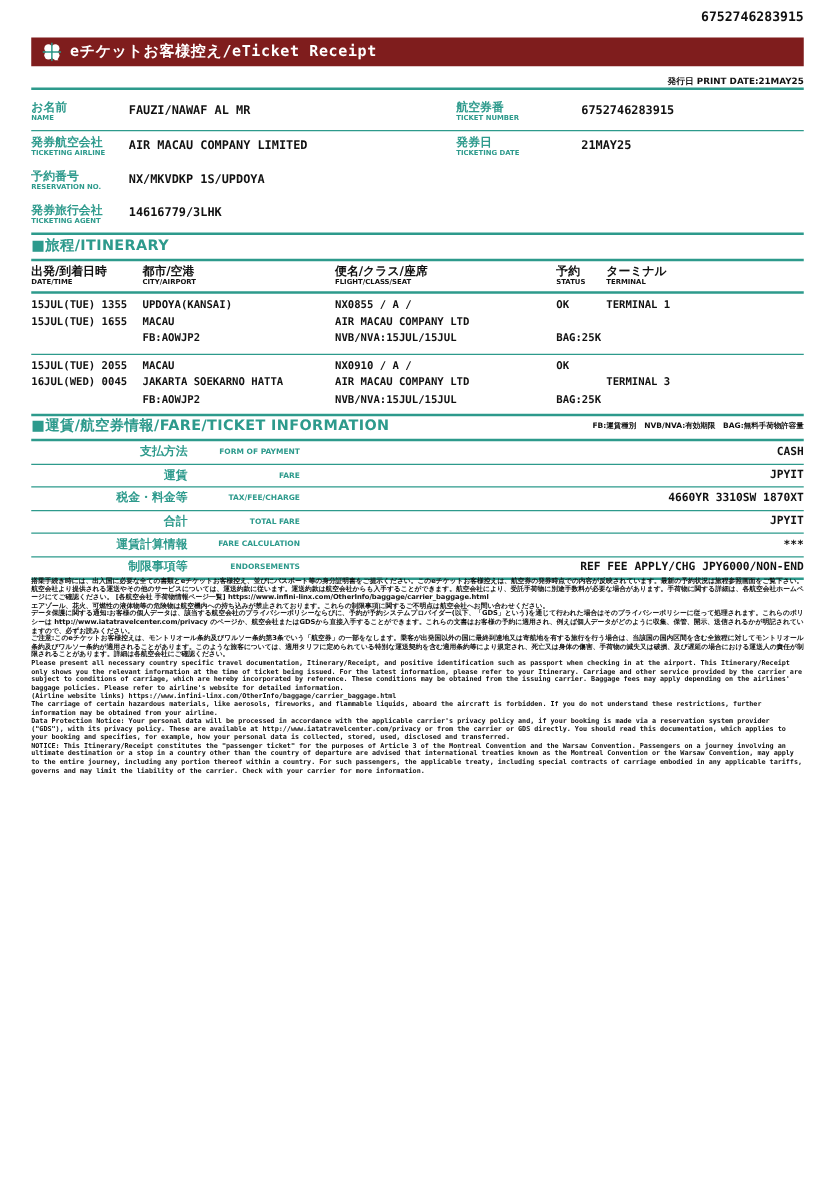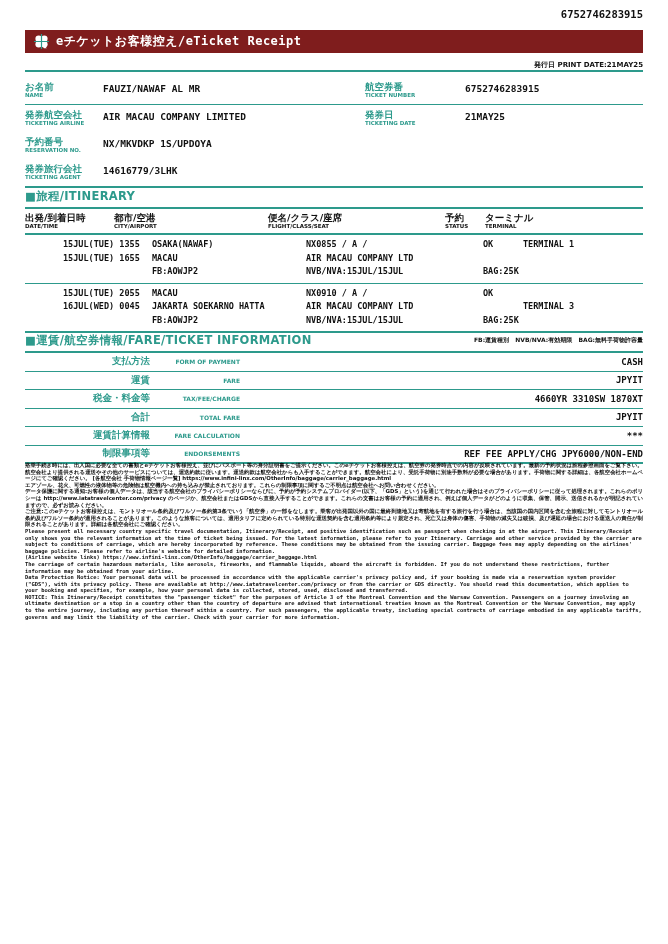--- a/index.html
+++ b/index.html
@@ -31,21 +31,21 @@
   .p-col-value2 { flex:1; padding-top:2px; }
 
   .itinerary { position:absolute; top:189px; left:25px; width:618px; }
   .sec-title { font-weight:bold; font-size:11.5px; color:#2D9A8C; letter-spacing:0.3px; margin-bottom:3px; }
   .rule2 { border-top:2px solid #2D9A8C; }
   .rule1 { border-top:1px solid #2D9A8C; }
   .it-head { display:flex; padding:3px 0 3px; }
   .it-head .jp-label, .it-head .en-label { color:#111; }
   .c1 { width:89px; } .c2 { width:154px; } .c3 { width:177px; } .c4 { width:40px; } .c5 { flex:1; }
   .seg { padding:3px 0 4px; }
-  .seg-line { display:flex;margin-left:38px; }
+  .seg-line { display:flex; }
   .seg-line span { font-family:"DejaVu Sans Mono", monospace; font-weight:bold; font-size:8.5px; line-height:13.5px; color:#111; white-space:pre; }
   .it-footnote { text-align:right; font-weight:bold; font-size:6px; color:#111; margin-top:3px; white-space:pre; }
 
   .fare { position:absolute; top:333px; left:25px; width:618px; }
   .f-row { display:flex; align-items:center; height:18.5px; border-bottom:1px solid #2D9A8C; padding-left:7px;text-align:right; }
   .f-row.last { border-bottom:2.5px solid #2D9A8C; }
   .f-jp { width:118px; font-weight:bold; font-size:9.5px; color:#2D9A8C; }
   .f-en { width:90px; font-weight:bold; font-size:6px; color:#2D9A8C; }
   .f-value { flex:1; font-family:"DejaVu Sans Mono", monospace; font-weight:bold; font-size:9px; color:#111; white-space:pre; }
 
@@ -143,21 +143,21 @@
       <div class="c5">
         <div class="jp-label">ターミナル</div>
         <div class="en-label">TERMINAL</div>
       </div>
     </div>
     <div class="rule2"></div>
 
     <div class="seg">
       <div class="seg-line">
         <span class="c1">15JUL(TUE) 1355</span>
-        <span class="c2">OSAKA(NAWAF)</span>
+        <span class="c2">UPDOYA(KANSAI)</span>
         <span class="c3">NX0855 / A /</span>
         <span class="c4">OK</span>
         <span class="c5">TERMINAL 1</span>
       </div>
       <div class="seg-line">
         <span class="c1">15JUL(TUE) 1655</span>
         <span class="c2">MACAU</span>
         <span class="c3">AIR MACAU COMPANY LTD</span>
         <span class="c4"></span>
         <span class="c5"></span>

